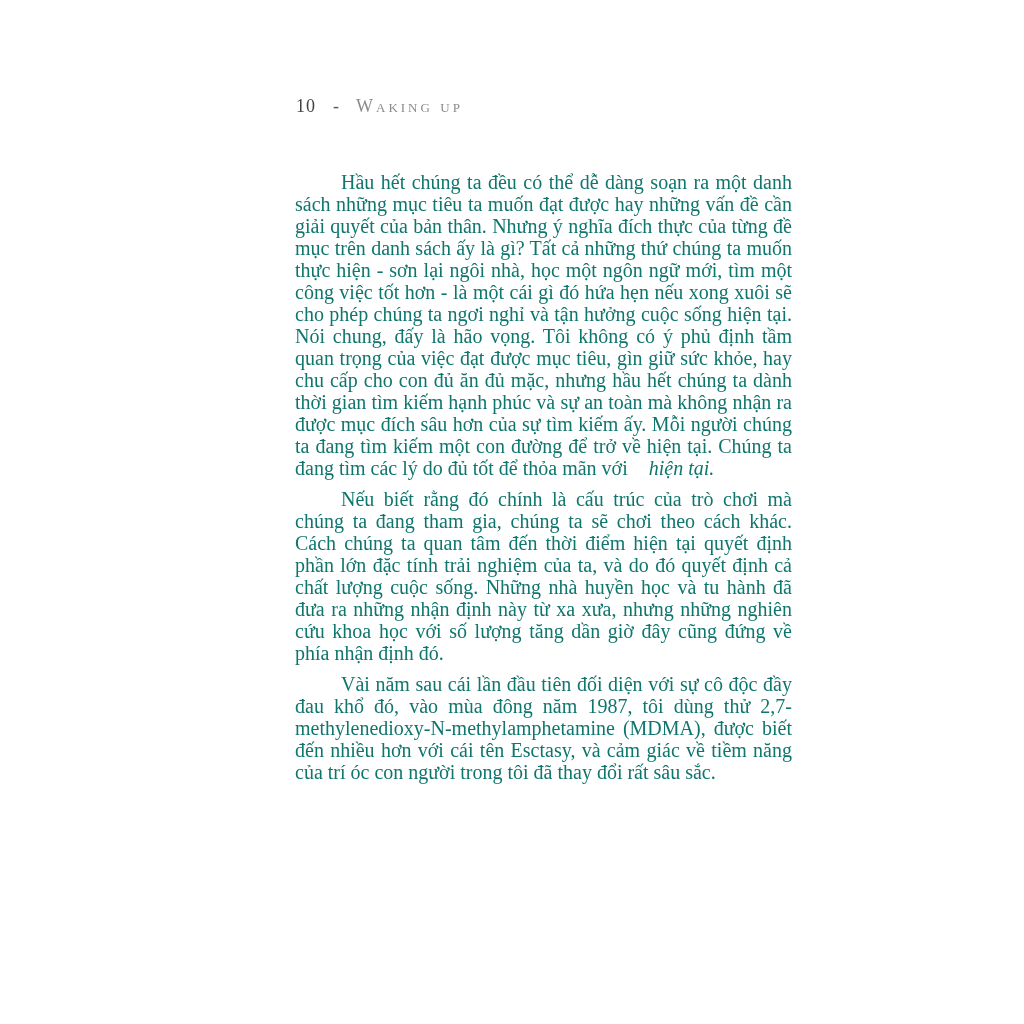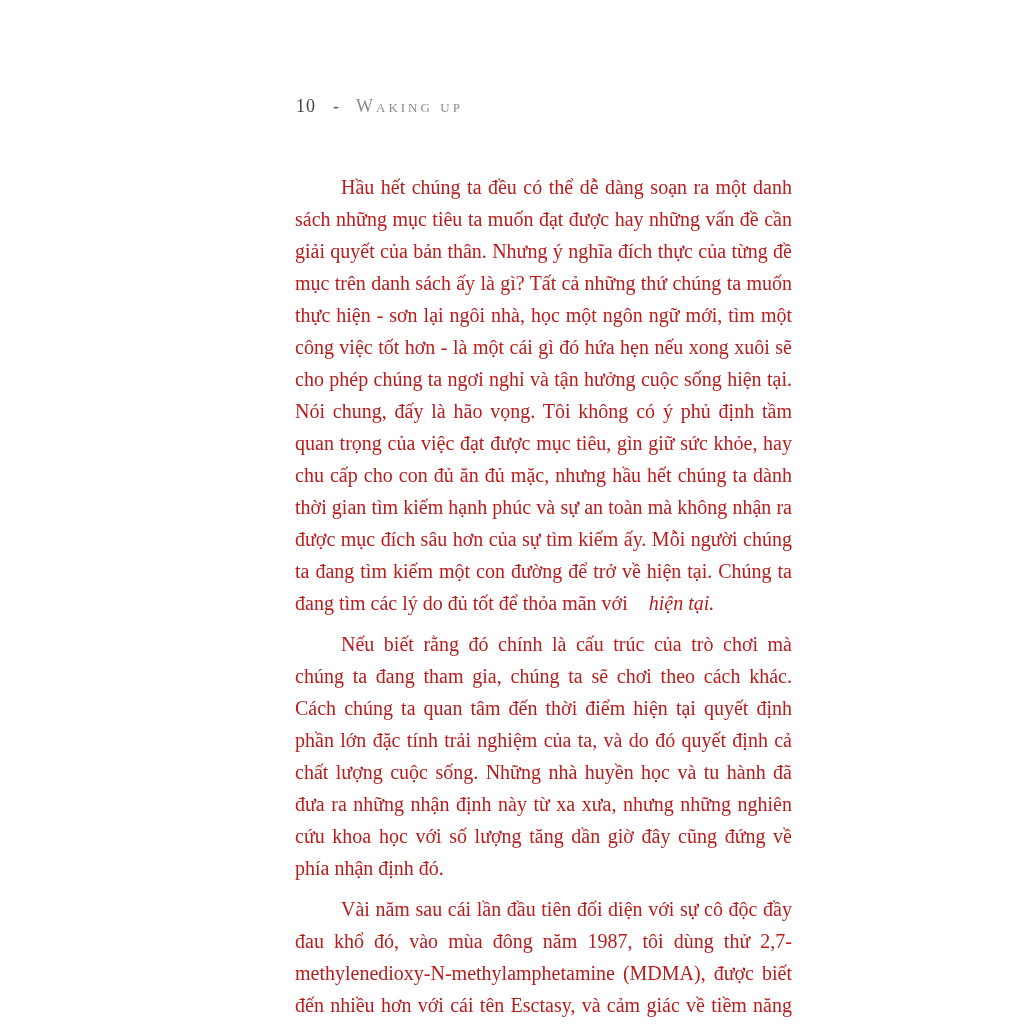--- a/index.html
+++ b/index.html
@@ -40,24 +40,24 @@
   }
   .text-block {
     position: absolute;
     left: 255px;
     top: 131px;
     width: 513px;
     color: #302e2b;
   }
   .text-block p {
     font-size: 20px;
-    line-height: 32px;
+    line-height: 22px;
     text-align: justify;
     text-indent: 38px;
-    color: #b91c1c;
+    color: #0f766e;
     margin-bottom: 9px;
   }
   .text-block p:last-child { margin-bottom: 0; }
   .italic-phrase { font-style: italic; }
 </style>
 </head>
 <body>
 
 <div class="page">
 

